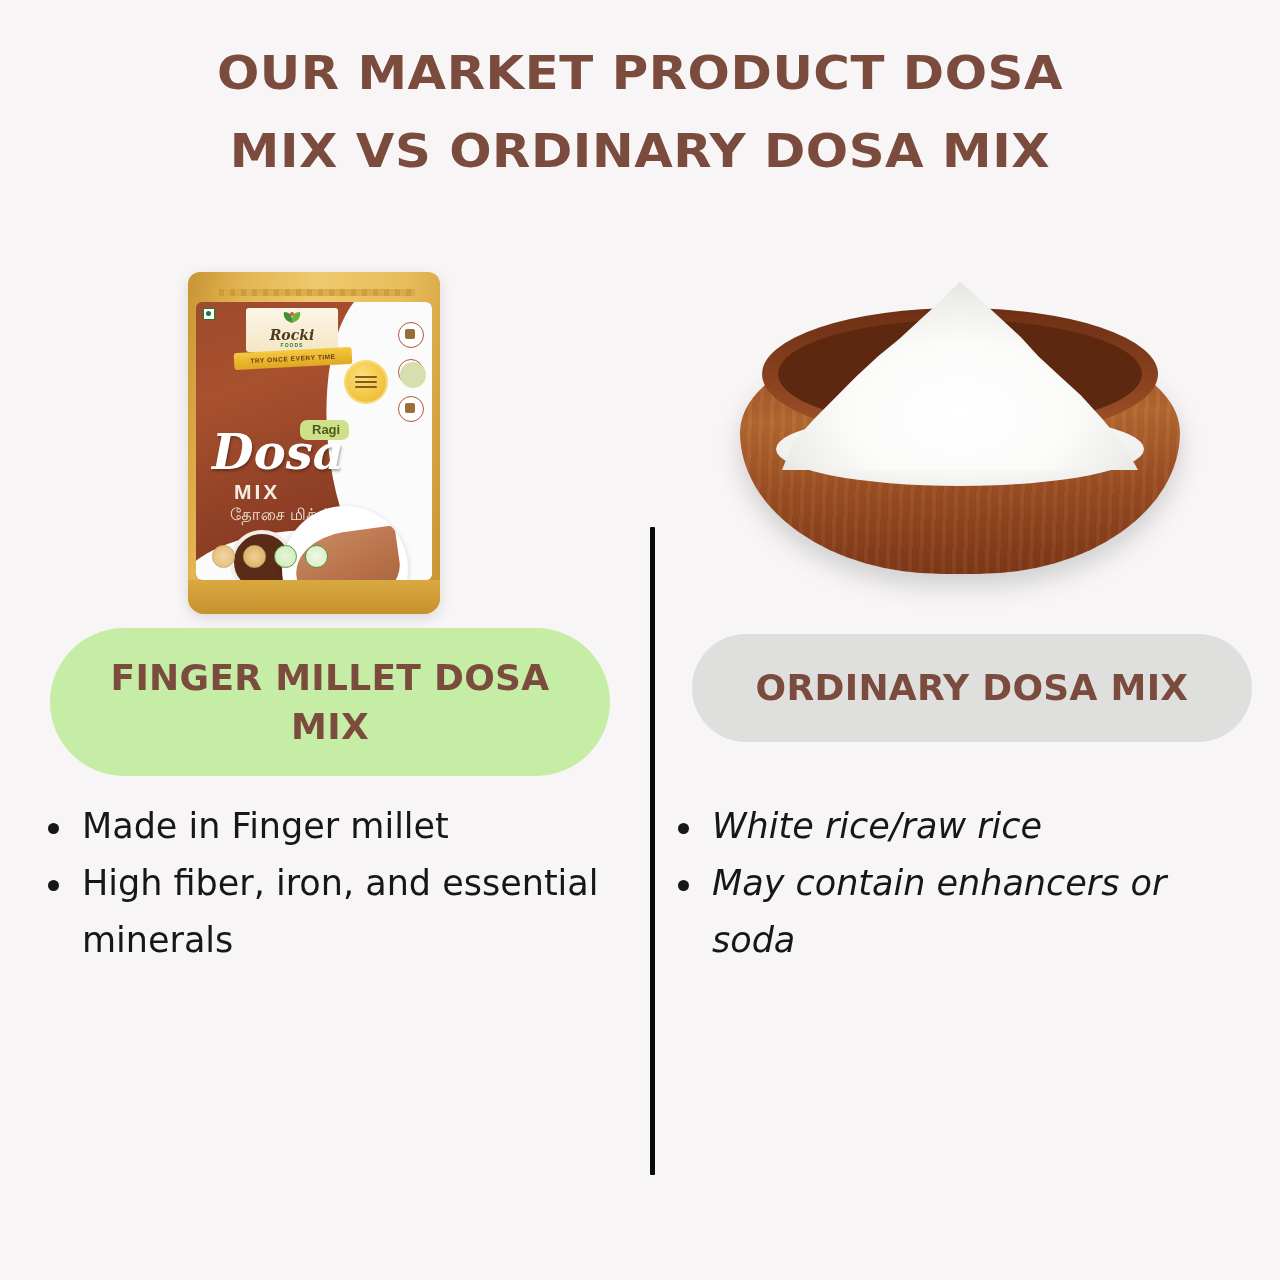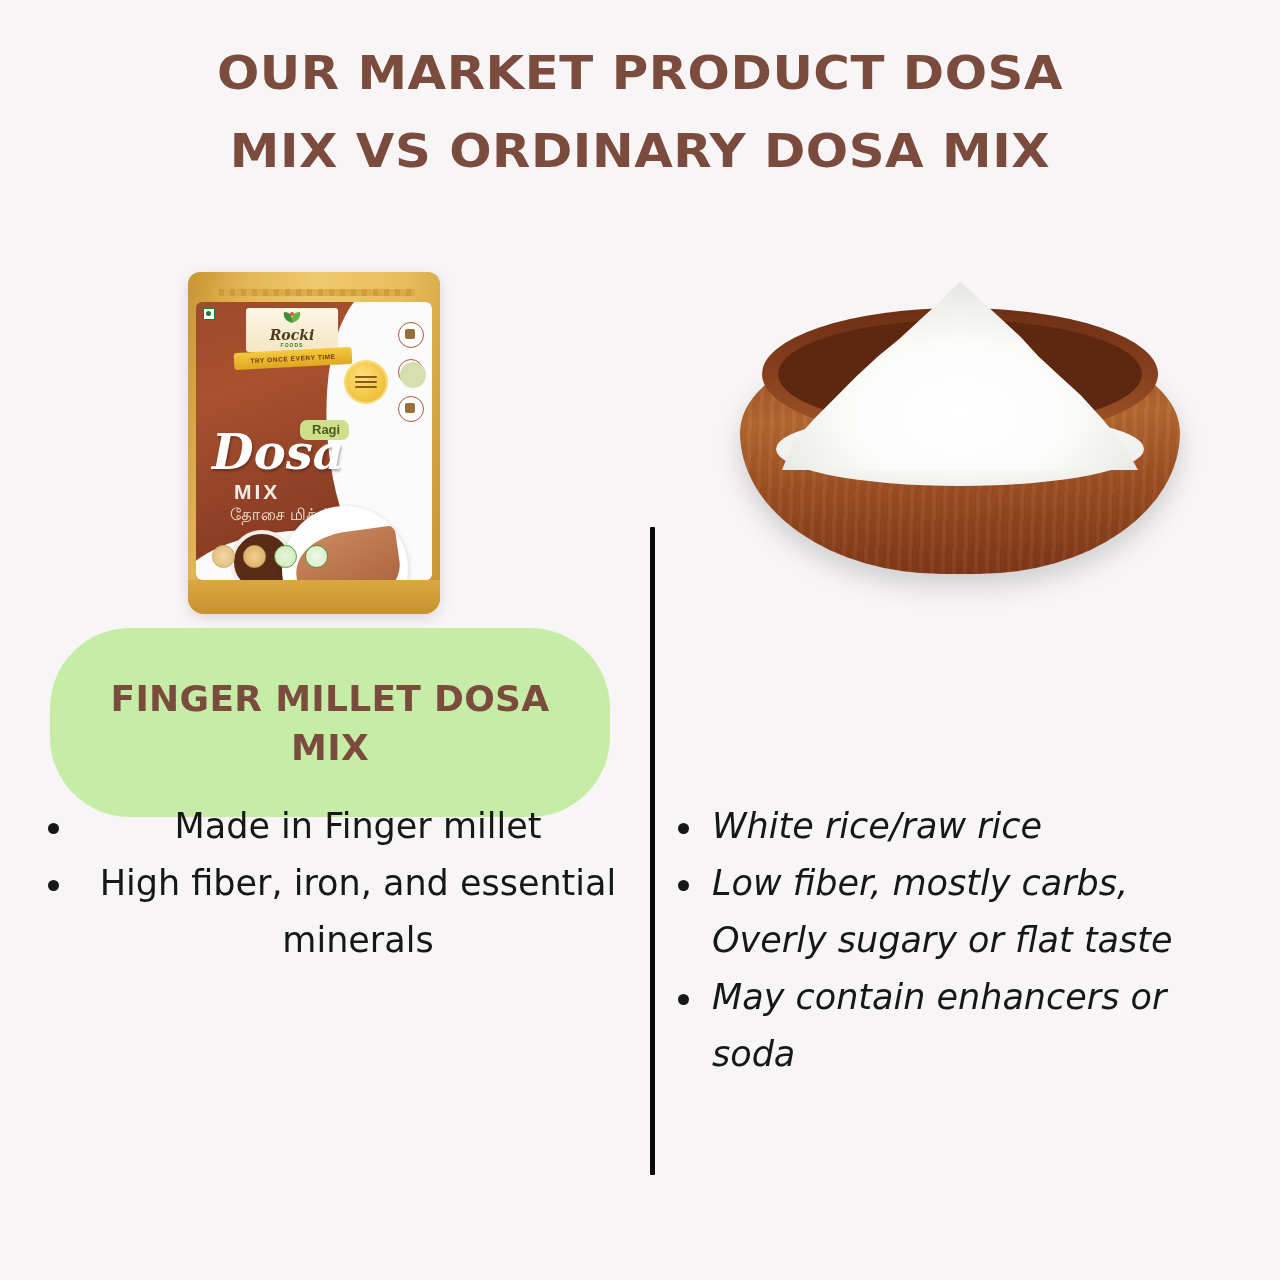--- a/index.html
+++ b/index.html
@@ -414,21 +414,21 @@
     text-align: center;
     font-family: "DejaVu Sans", sans-serif;
     font-weight: bold;
     color: #7b4b3e;
     border-radius: 80px;
   }
   .pill-left {
     left: 50px;
     top: 388px;
     width: 560px;
-    height: 189px;
+    height: 148px;
     background: #c6eda5;
     font-size: 36px;
     line-height: 49px;
     letter-spacing: .3px;
   }
   .pill-right {
     left: 52px;
     top: 394px;
     width: 560px;
     height: 108px;
@@ -446,21 +446,20 @@
     list-style: none;
     font-family: "DejaVu Sans", sans-serif;
     font-size: 35px;
     line-height: 57px;
     color: #17171a;
   }
   .bullets-left {
     left: 34px;
     top: 558px;
     width: 600px;
-    text-align: center;
   }
   .bullets-right {
     left: 24px;
     top: 558px;
     width: 586px;
     font-style: italic;
   }
   .bullets li {
     position: relative;
     padding-left: 48px;
@@ -568,21 +567,21 @@
         <div class="bowl-outer">
           <div class="bowl-grain"></div>
         </div>
         <div class="bowl-rim"></div>
         <div class="bowl-inner"></div>
         <div class="flour-base"></div>
         <div class="flour-mound"></div>
       </div>
     </div>
 
+    <div class="pill pill-right">ORDINARY DOSA MIX</div>
 
     <ul class="bullets bullets-right">
       <li>White rice/raw rice</li>
-      <li>Low fiber, mostly carbs, Overly sugary or flat taste</li>
       <li>May contain enhancers or soda</li>
     </ul>
   </div>
 
 </div>
 
 </body></html>

